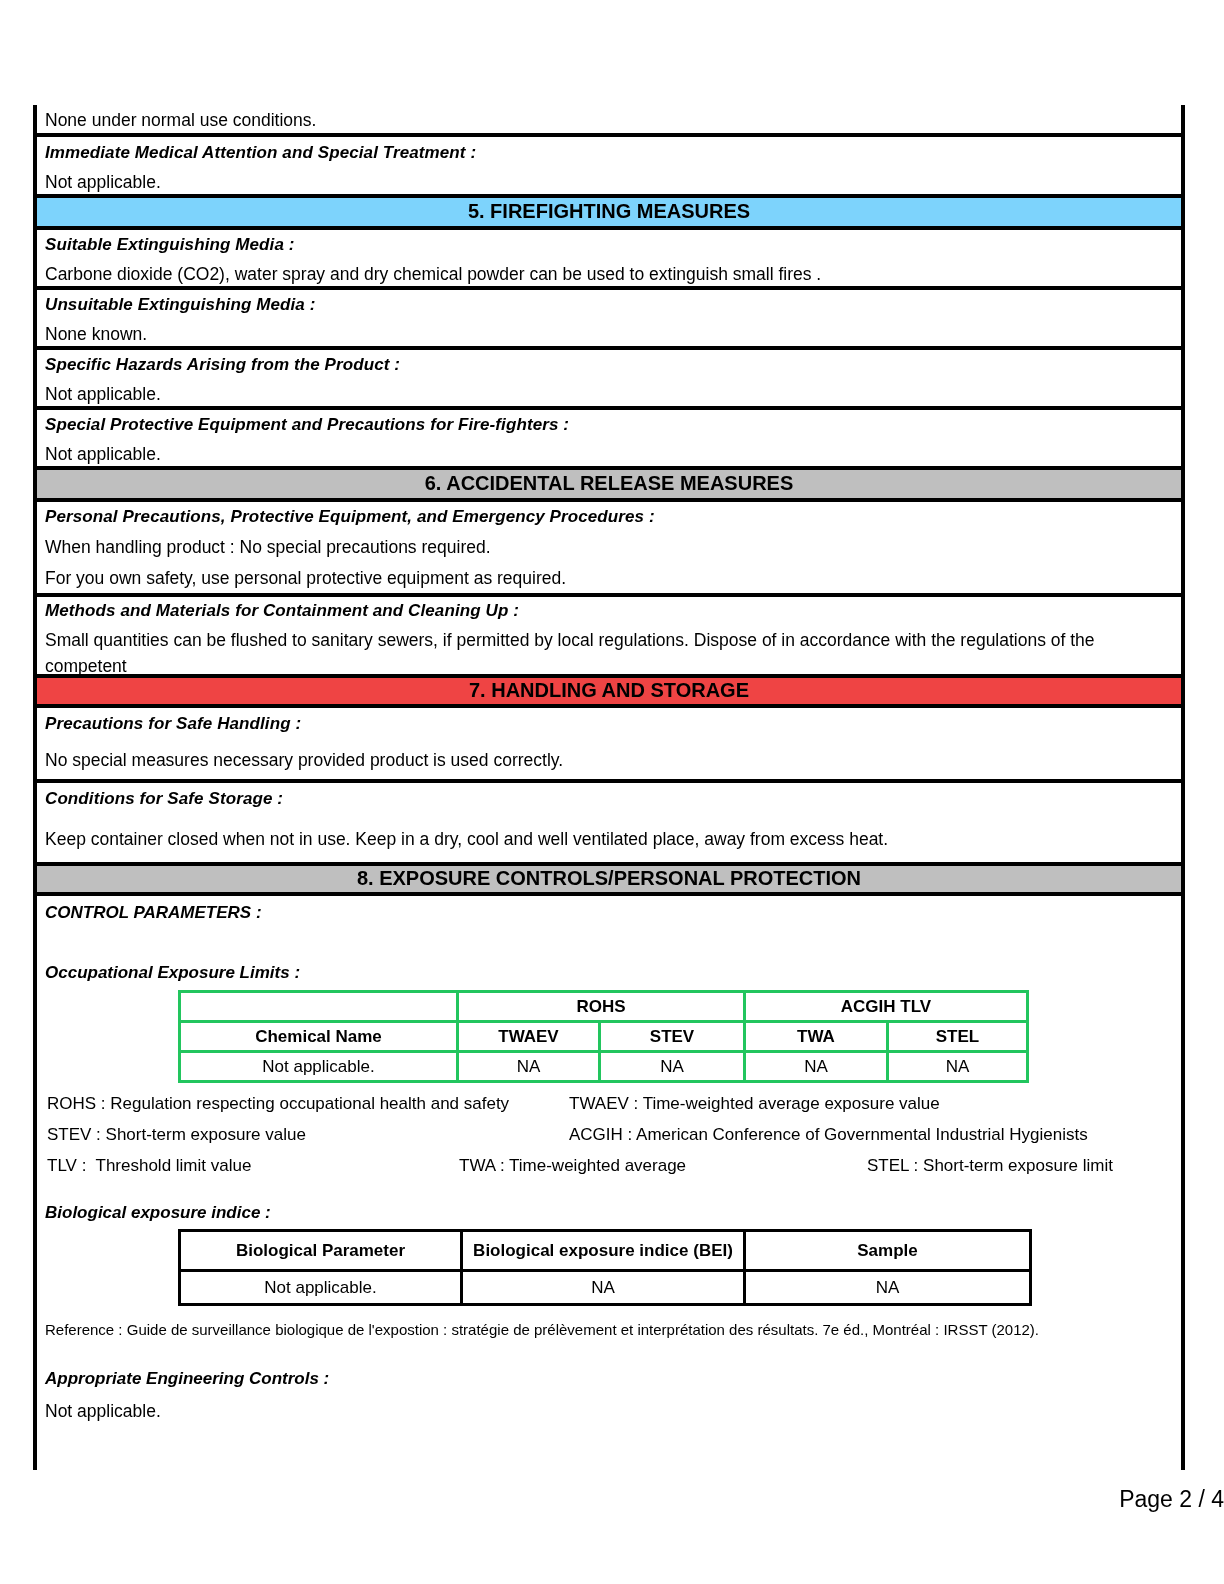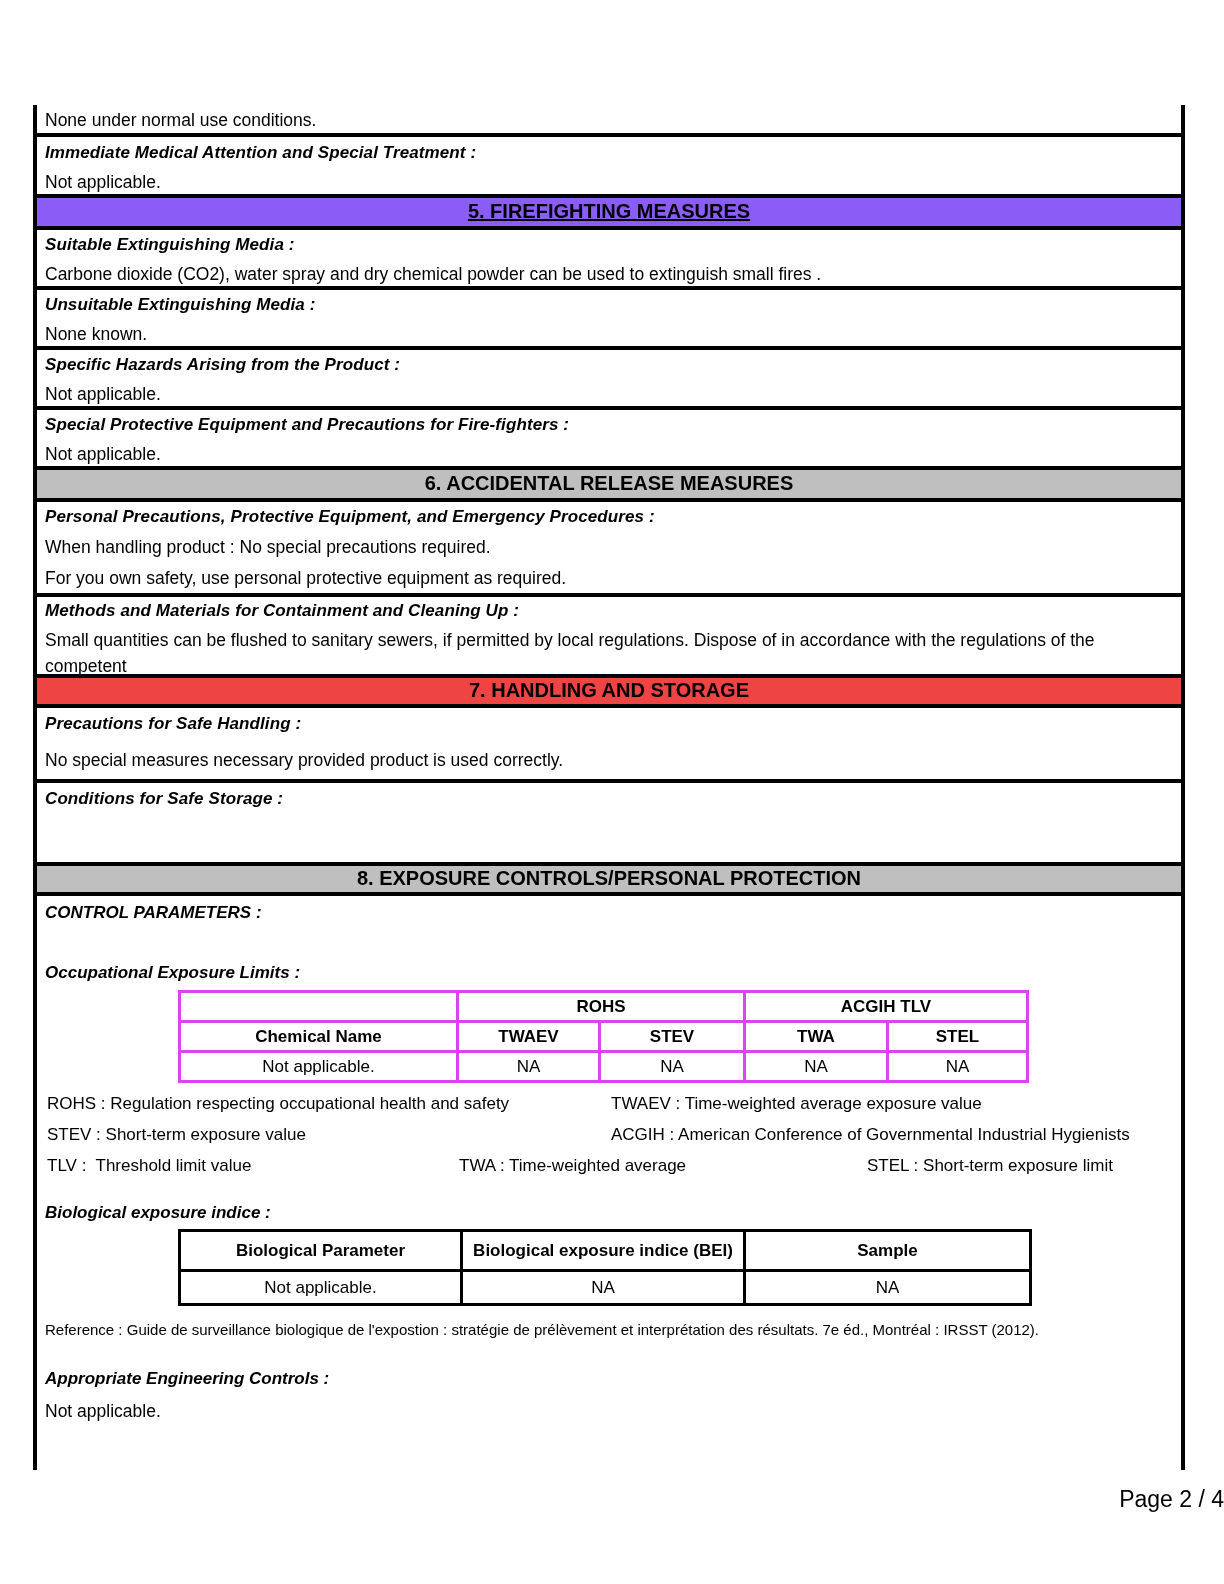--- a/index.html
+++ b/index.html
@@ -25,27 +25,27 @@
   .r-methods .fvalue{margin-top:6px;line-height:26px;}
   .r-handling{height:75px;padding-top:6px;}
   .r-handling .fvalue{margin-top:16px;}
   .r-storage{height:83px;padding-top:6px;}
   .r-storage .fvalue{margin-top:20px;}
   .r-final{height:574px;padding-top:0;border-bottom:none;position:relative;}
   .cp-label{margin-top:7px;font-size:17px;font-weight:700;font-style:italic;}
   .oel-label{margin-top:40px;font-size:17px;font-weight:700;font-style:italic;}
   table{border-collapse:collapse;margin-left:133px;}
   .oel-table{margin-top:7px;}
-  .oel-table th,.oel-table td{border:3px solid #d946ef;text-align:center;font-size:17px;padding:0 4px;height:27px;}
+  .oel-table th,.oel-table td{border:3px solid #22c55e;text-align:center;font-size:17px;padding:0 4px;height:27px;}
   .oel-table th{font-weight:700;}
   .c-name{width:267px;} .c-twaev{width:131px;} .c-stev{width:134px;} .c-twa{width:132px;} .c-stel{width:129px;}
   .defs{margin-top:6px;}
   .defline{position:relative;height:31px;font-size:17px;white-space:pre;}
   .defline span{position:absolute;top:5px;}
-  .d-a{left:2px;} .d-b{left:566px;} .d-c{left:414px;} .d-d{left:822px;}
+  .d-a{left:2px;} .d-b{left:524px;} .d-c{left:414px;} .d-d{left:822px;}
   .bei-label{margin-top:21px;font-size:17px;font-weight:700;font-style:italic;}
   .bei-table{margin-top:6px;}
   .bei-table th,.bei-table td{border:3px solid #000;text-align:center;font-size:17px;padding:0 6px;}
   .bei-table th{font-weight:700;height:37px;}
   .bei-table td{height:31px;}
   .b-param{width:267px;} .b-bei{width:268px;} .b-sample{width:271px;}
   .refline{margin-top:15px;font-size:15px;}
   .eng-label{margin-top:31px;font-size:17px;font-weight:700;font-style:italic;}
   .eng-value{margin-top:12px;font-size:17.5px;}
   .footer{position:absolute;left:0;top:1486px;width:1224px;text-align:right;font-size:23px;}
@@ -58,21 +58,21 @@
 
     <div class="row r-carry1">
       <div class="fvalue">None under normal use conditions.</div>
     </div>
 
     <div class="row r-carry2">
       <div class="flabel">Immediate Medical Attention and Special Treatment :</div>
       <div class="fvalue" style="margin-top:9px;">Not applicable.</div>
     </div>
 
-    <div class="hdr r-hdr5" style="background: #8b5cf6; text-decoration: underline;">5. FIREFIGHTING MEASURES</div>
+    <div class="hdr r-hdr5" style="background: #7dd3fc;">5. FIREFIGHTING MEASURES</div>
 
     <div class="row r-field">
       <div class="flabel">Suitable Extinguishing Media :</div>
       <div class="fvalue">Carbone dioxide (CO2), water spray and dry chemical powder can be used to extinguish small fires .</div>
     </div>
 
     <div class="row r-field">
       <div class="flabel">Unsuitable Extinguishing Media :</div>
       <div class="fvalue">None known.</div>
     </div>
@@ -105,20 +105,21 @@
 
     <div class="hdr r-hdr7" style="background: #ef4444;">7. HANDLING AND STORAGE</div>
 
     <div class="row r-handling">
       <div class="flabel">Precautions for Safe Handling :</div>
       <div class="fvalue">No special measures necessary provided product is used correctly.</div>
     </div>
 
     <div class="row r-storage">
       <div class="flabel">Conditions for Safe Storage :</div>
+      <div class="fvalue">Keep container closed when not in use. Keep in a dry, cool and well ventilated place, away from excess heat.</div>
     </div>
 
     <div class="hdr r-hdr8" style="background: rgb(191, 191, 191);">8. EXPOSURE CONTROLS/PERSONAL PROTECTION</div>
 
     <div class="row r-final">
       <div class="cp-label">CONTROL PARAMETERS :</div>
       <div class="oel-label">Occupational Exposure Limits :</div>
 
       <table class="oel-table">
         <tbody>

